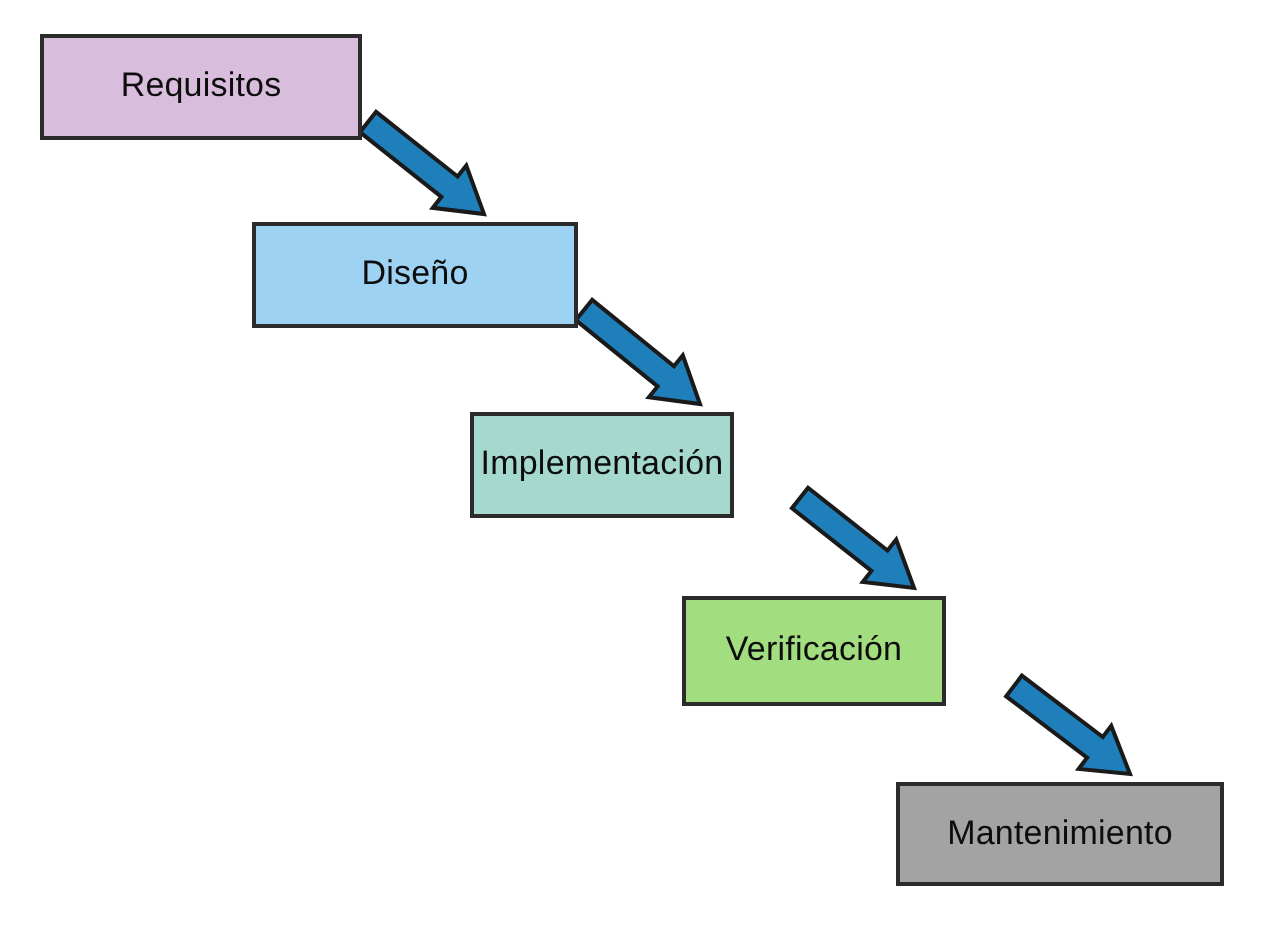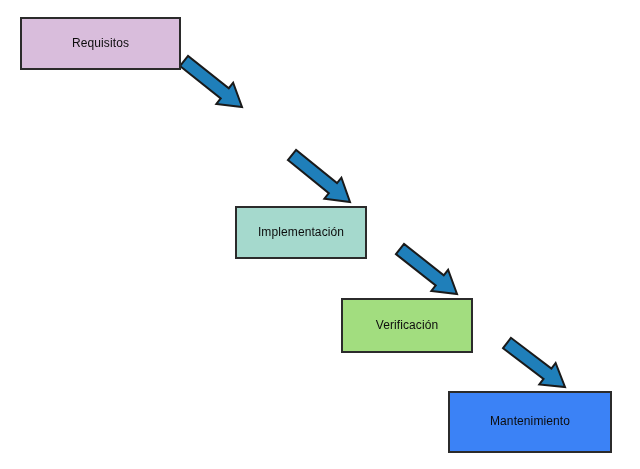--- a/index.html
+++ b/index.html
@@ -29,21 +29,21 @@
     position: absolute;
     box-sizing: border-box;
     border: 2px solid #2b2b2b;
     display: flex;
     align-items: center;
     justify-content: center;
     text-align: center;
   }
   .phase-label {
     font-family: "Liberation Sans", sans-serif;
-    font-size: 12px;
+    font-size: 17px;
     line-height: 1.1;
     color: #0d0d0d;
     letter-spacing: 0.1px;
     white-space: nowrap;
     padding: 0 6px;
   }
 </style>
 </head>
 <body>
 
@@ -53,26 +53,29 @@
       <polygon points="179.96,66.09 220.72,98.42 216.37,103.91 242.00,107.00 233.15,82.75 228.80,88.24 188.04,55.91" fill="#1f7fba" stroke="#1a1a1a" stroke-width="2" stroke-linejoin="miter"></polygon>
       <polygon points="287.91,160.05 328.82,193.20 324.41,198.64 350.00,202.00 341.41,177.66 337.00,183.10 296.09,149.95" fill="#1f7fba" stroke="#1a1a1a" stroke-width="2" stroke-linejoin="miter"></polygon>
       <polygon points="395.97,254.10 435.70,285.47 431.37,290.96 457.00,294.00 448.10,269.77 443.76,275.27 404.03,243.90" fill="#1f7fba" stroke="#1a1a1a" stroke-width="2" stroke-linejoin="miter"></polygon>
       <polygon points="503.07,348.18 543.54,378.88 539.31,384.46 565.00,387.00 555.63,362.95 551.40,368.53 510.93,337.82" fill="#1f7fba" stroke="#1a1a1a" stroke-width="2" stroke-linejoin="miter"></polygon>
     </svg>
 
   <div class="phase-box" style="left: 20px; top: 17px; width: 161px; height: 53px; background: rgb(217, 189, 220); border-color: rgb(43, 43, 43);">
     <span class="phase-label">Requisitos</span>
   </div>
 
+  <div class="phase-box" style="left: 126px; top: 111px; width: 163px; height: 53px; background: rgb(158, 210, 242); border-color: rgb(43, 43, 43);">
+    <span class="phase-label">Diseño</span>
+  </div>
 
   <div class="phase-box" style="left: 235px; top: 206px; width: 132px; height: 53px; background: rgb(165, 217, 205); border-color: rgb(43, 43, 43);">
     <span class="phase-label">Implementación</span>
   </div>
 
   <div class="phase-box" style="left: 341px; top: 298px; width: 132px; height: 55px; background: rgb(162, 221, 127); border-color: rgb(43, 43, 43);">
     <span class="phase-label">Verificación</span>
   </div>
 
-  <div class="phase-box" style="left: 448px; top: 391px; width: 164px; height: 62px; background: #3b82f6; border-color: rgb(43, 43, 43);">
+  <div class="phase-box" style="left: 448px; top: 391px; width: 164px; height: 52px; background: #a3a3a3; border-color: rgb(43, 43, 43);">
     <span class="phase-label">Mantenimiento</span>
   </div>
 
 </div>
 
 </body></html>

